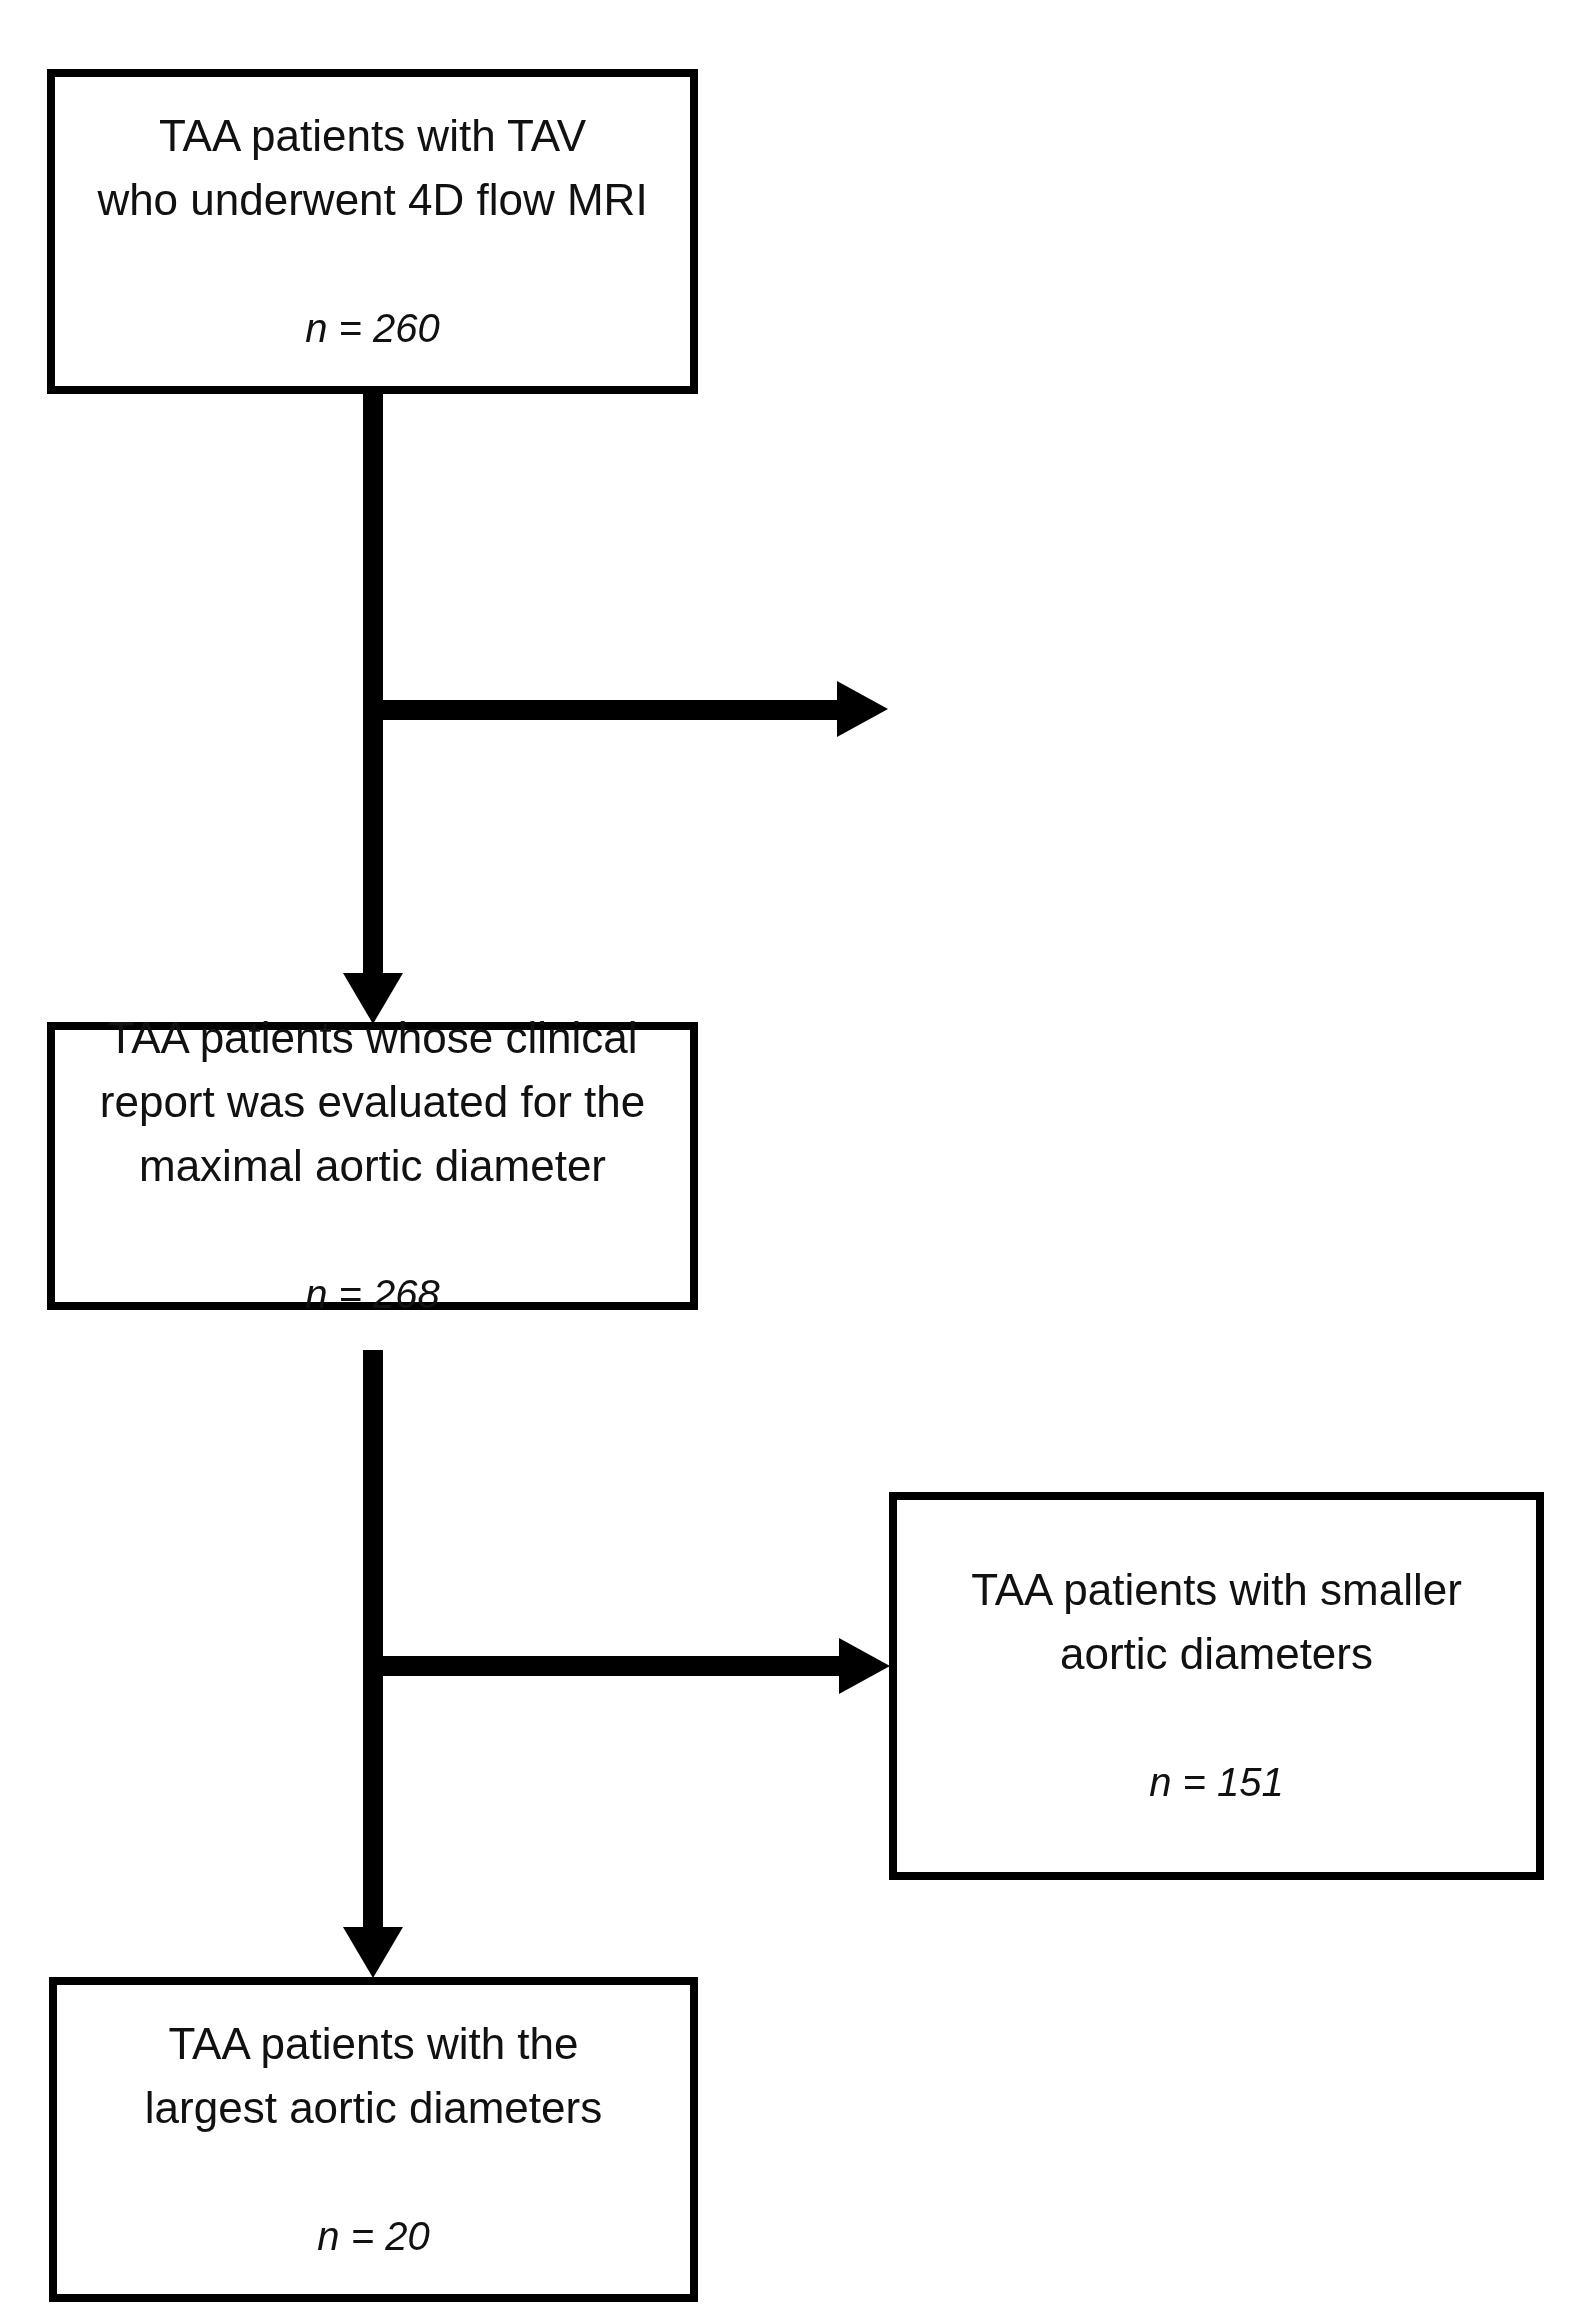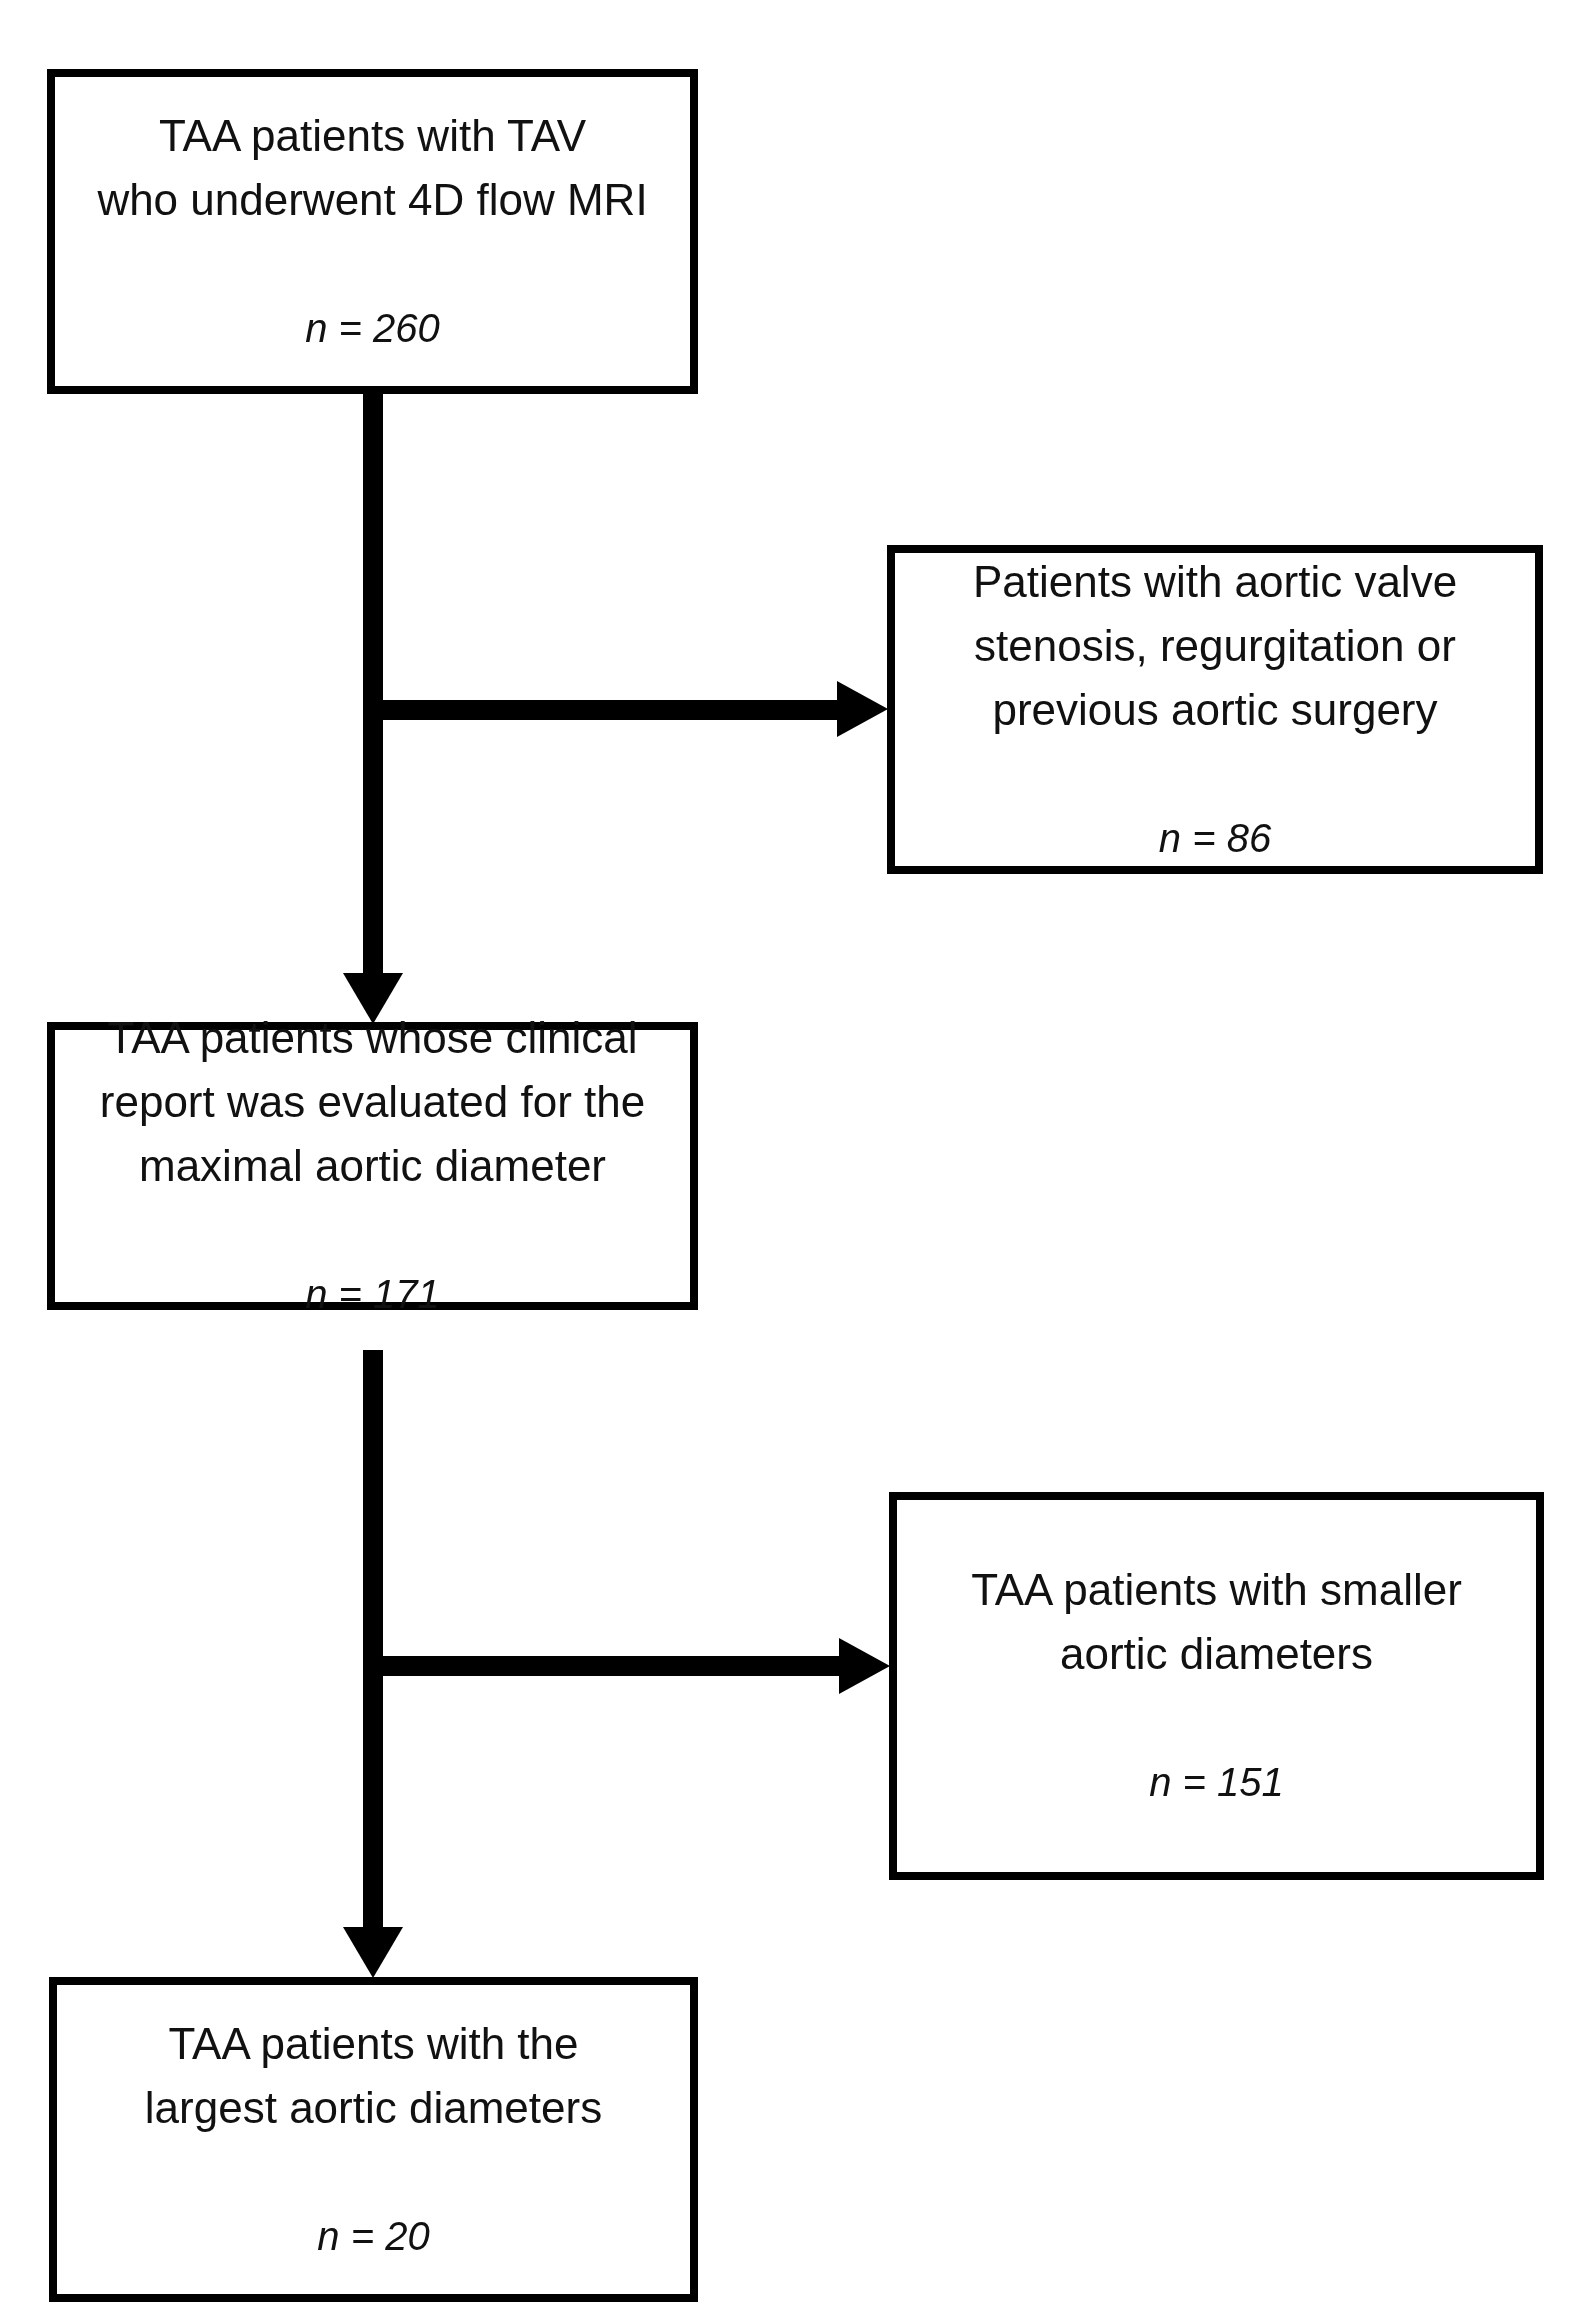--- a/index.html
+++ b/index.html
@@ -83,32 +83,26 @@
 <body>
 
 <div class="canvas">
 
   <div class="flow-box" id="box1">
     <div class="box-title">TAA patients with TAV
 who underwent 4D flow MRI</div>
     <div class="box-count">n = 260</div>
   </div>
 
-  <div class="flow-box" id="box2">
-    <div class="box-title">Patients with aortic valve
-stenosis, regurgitation or
-previous aortic surgery</div>
-    <div class="box-count">n = 86</div>
-  </div>
 
   <div class="flow-box" id="box3">
     <div class="box-title">TAA patients whose clinical
 report was evaluated for the
 maximal aortic diameter</div>
-    <div class="box-count">n = 171</div>
+    <div class="box-count">n = 268</div>
   </div>
 
   <div class="flow-box" id="box4">
     <div class="box-title">TAA patients with smaller
 aortic diameters</div>
     <div class="box-count">n = 151</div>
   </div>
 
   <div class="flow-box" id="box5">
     <div class="box-title">TAA patients with the

